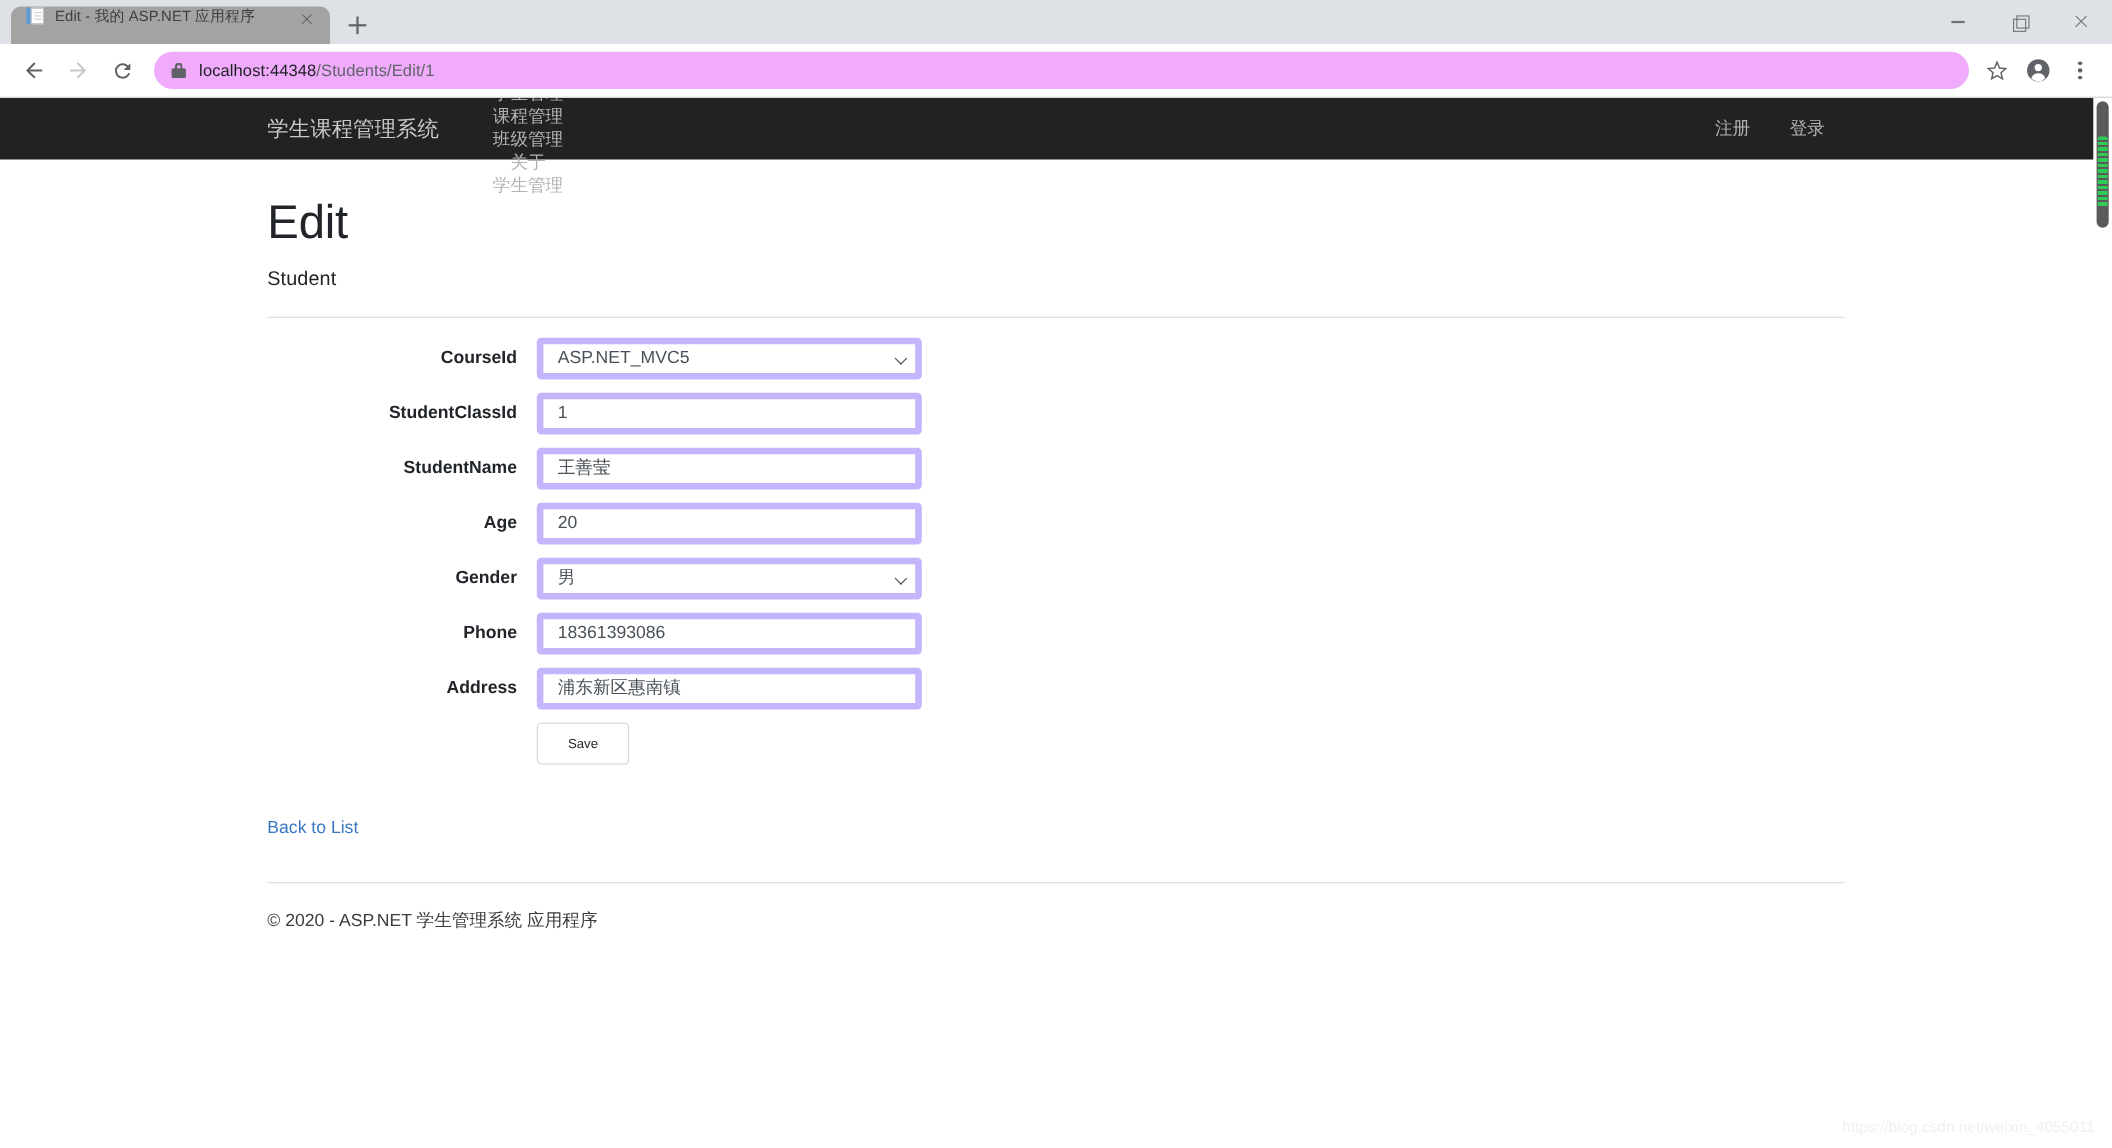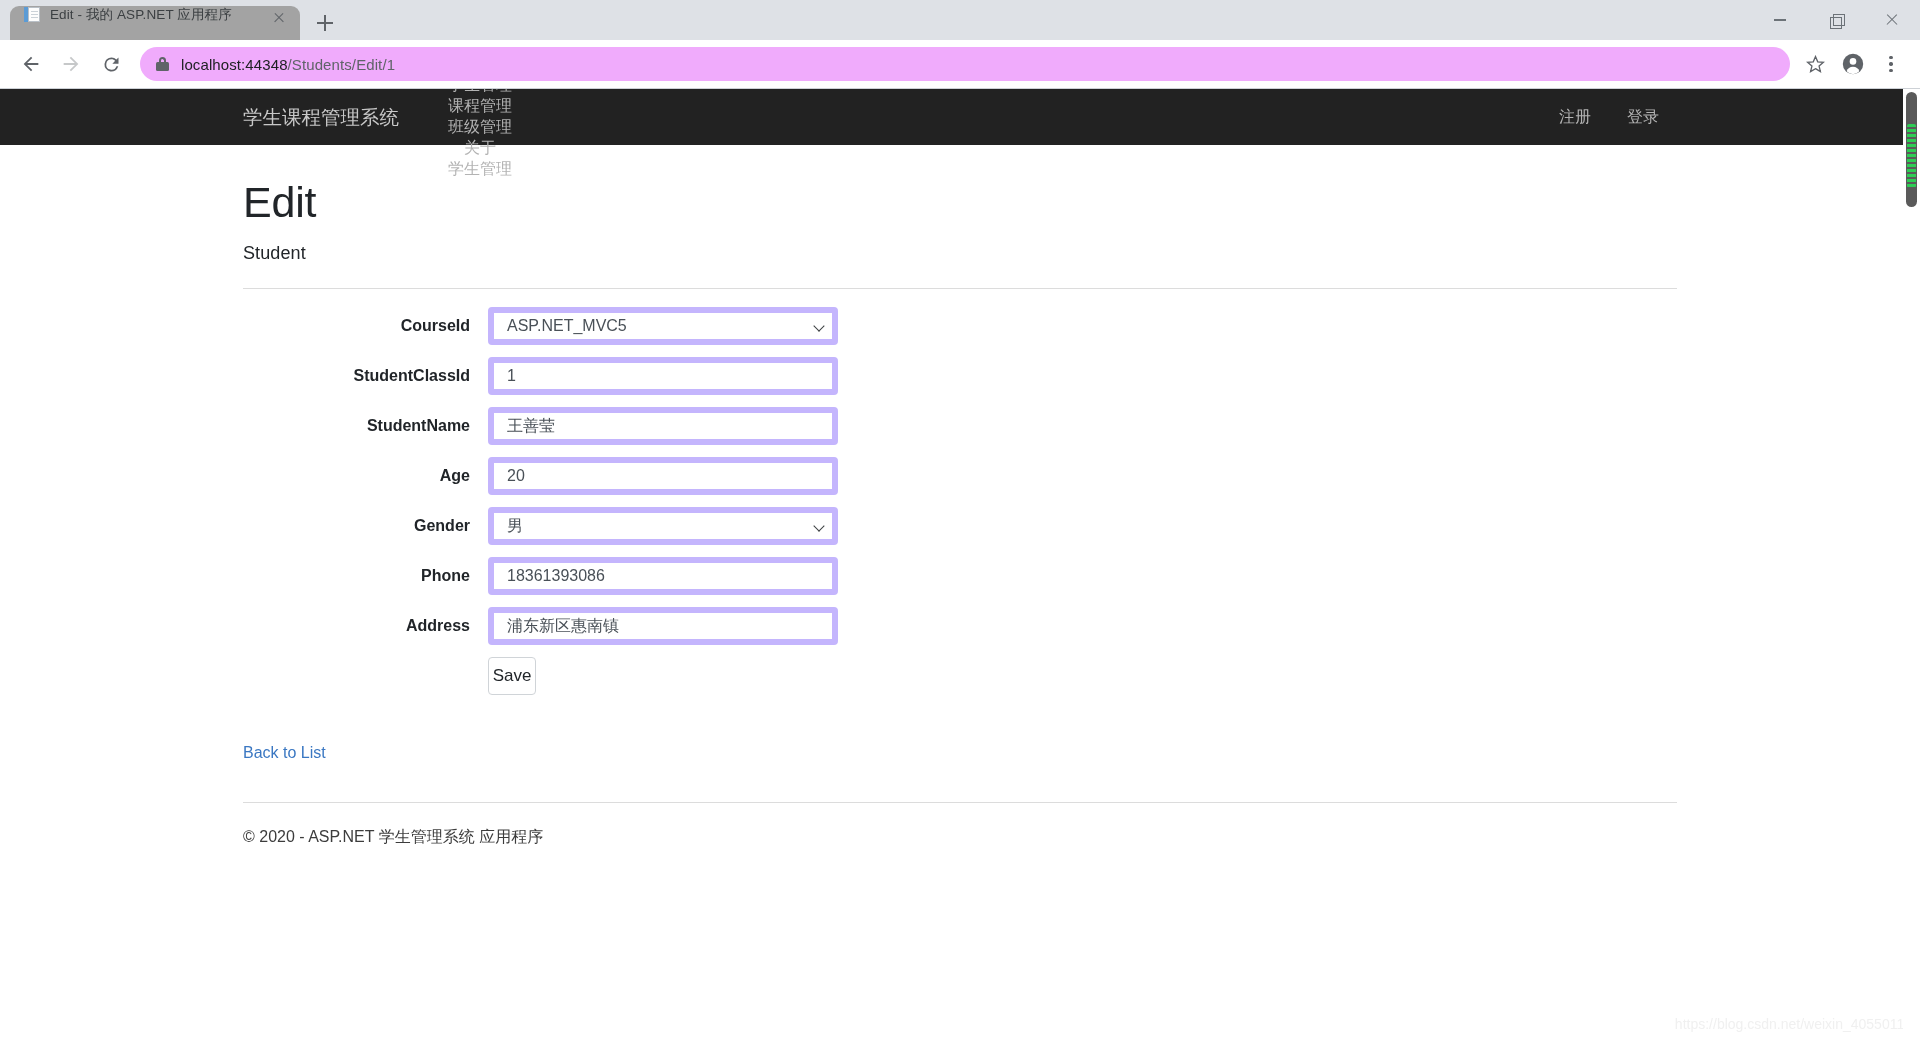--- a/index.html
+++ b/index.html
@@ -293,26 +293,26 @@
     position: absolute;
     left: 0; top: 0;
     width: 7px; height: 7px;
     border-right: 1.6px solid #3c4043;
     border-bottom: 1.6px solid #3c4043;
     transform: rotate(45deg);
   }
 
   .btn-save {
     margin-left: 245px;
-    width: 48px;
+    width: 84px;
     height: 38px;
     border: 1px solid #d0d4d8;
     border-radius: 4px;
     background: #ffffff;
-    font-size: 17px;
+    font-size: 12px;
     color: #212529;
     display: flex;
     align-items: center;
     justify-content: center;
     font-family: "Liberation Sans", "DejaVu Sans", sans-serif;
   }
 
   .back-link {
     display: inline-block;
     margin-top: 37px;

